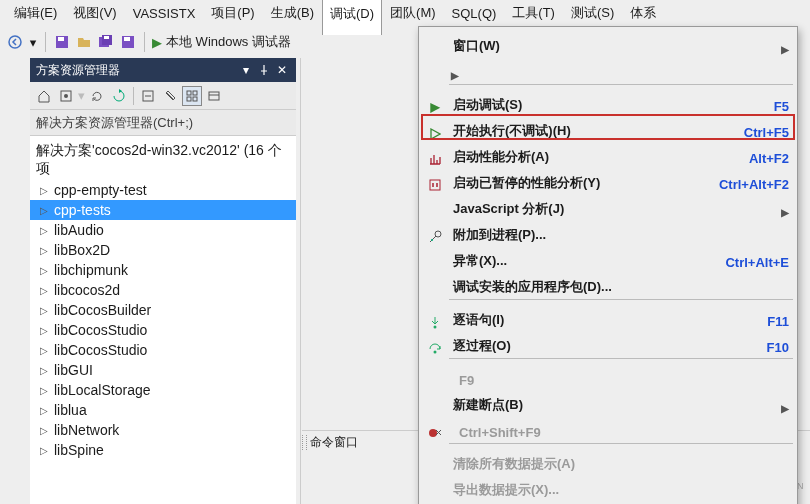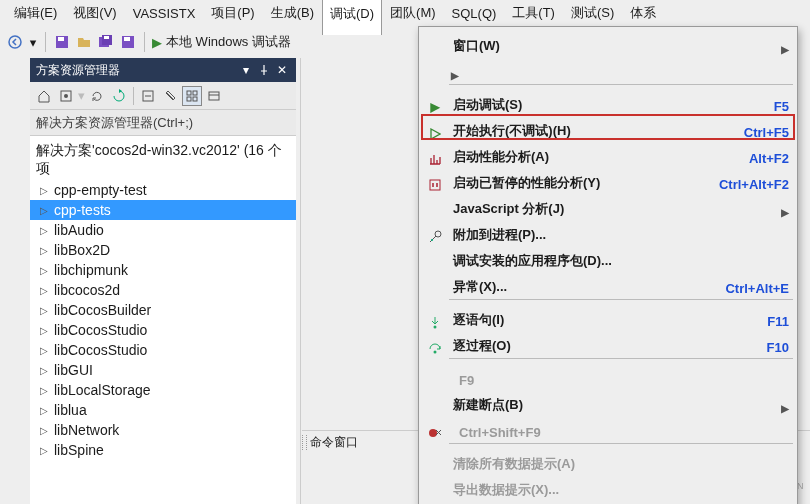--- a/index.html
+++ b/index.html
@@ -320,27 +320,27 @@
           <circle cx="10" cy="4" r="3" fill="none" stroke="#555"></circle>
           <path d="M8 6L2 12" stroke="#555"></path>
           <circle cx="4" cy="10" r="1" fill="#0a7"></circle>
         </svg>
       </span>
       <span class="label">附加到进程(P)...</span>
       <span class="short"></span>
     </div>
     <div class="row">
       <span class="icon-col"></span>
+      <span class="label">异常(X)...</span>
+      <span class="short">Ctrl+Alt+E</span>
+    </div>
+    <div class="row">
+      <span class="icon-col"></span>
       <span class="label">调试安装的应用程序包(D)...</span>
       <span class="short"></span>
-    </div>
-    <div class="row">
-      <span class="icon-col"></span>
-      <span class="label">异常(X)...</span>
-      <span class="short">Ctrl+Alt+E</span>
     </div>
     <div class="divider"></div>
     <div class="row">
       <span class="icon-col">
         <svg width="14" height="14" viewBox="0 0 14 14">
           <path d="M7 2v6M4 6l3 3 3-3" fill="none" stroke="#2a6"></path>
           <circle cx="7" cy="12" r="1.5" fill="#2a6"></circle>
         </svg>
       </span>
       <span class="label">逐语句(I)</span>

